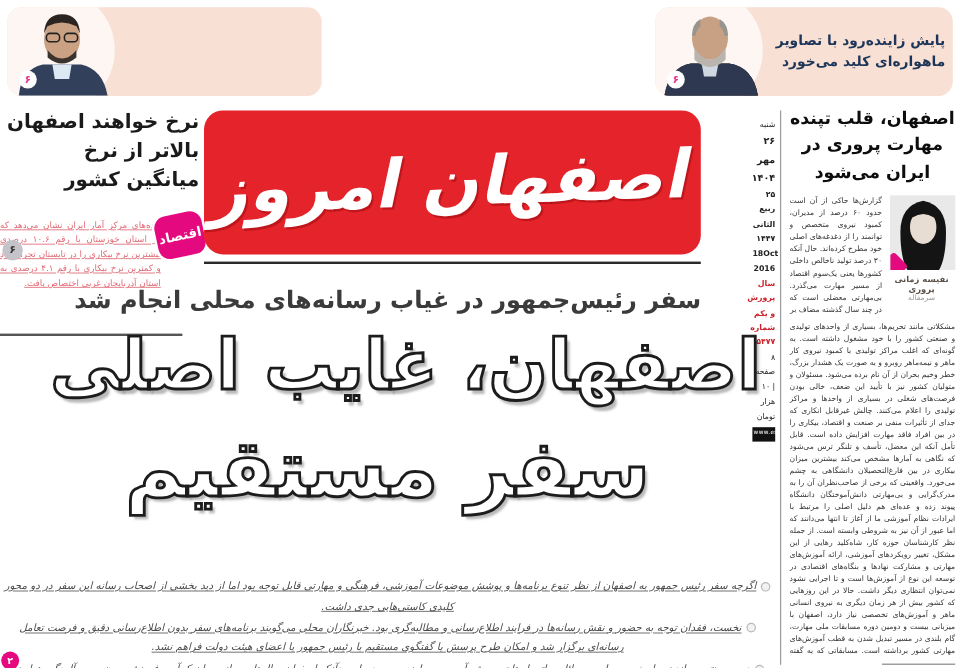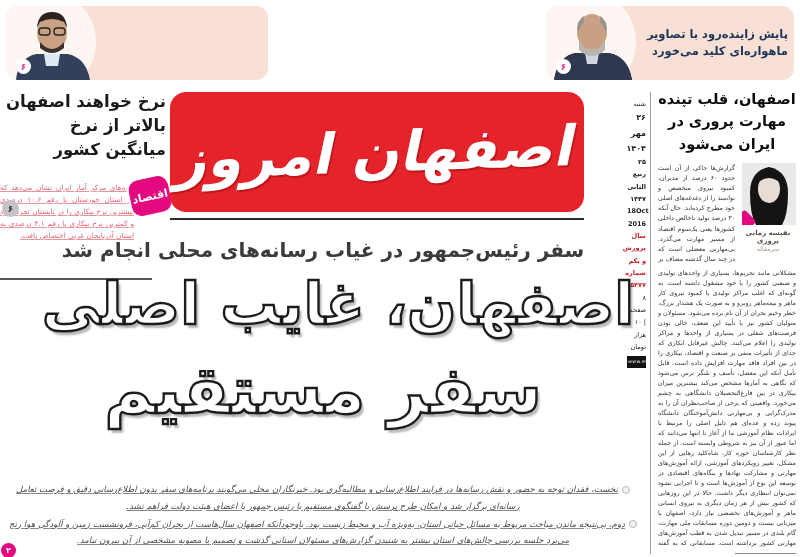--- a/index.html
+++ b/index.html
@@ -216,19 +216,20 @@
     <div class="edit-more">ادامه در صفحه ۲</div>
   </div>
 
   <div class="kicker">سفر رئیس‌جمهور در غیاب رسانه‌های محلی انجام شد</div>
   <div class="big-hl">
     <span class="l1">اصفهان، غایب اصلی</span>
     <span class="l2">سفر مستقیم</span>
   </div>
 
   <div class="bullets">
+    <div class="bullet"><span class="mark"></span><span>اگرچه سفر رئیس جمهور به اصفهان از نظر تنوع برنامه‌ها و پوشش موضوعات آموزشی، فرهنگی و مهارتی قابل توجه بود اما از دید بخشی از اصحاب رسانه این سفر در دو محور کلیدی کاستی‌هایی جدی داشت.</span></div>
     <div class="bullet"><span class="mark"></span><span>نخست، فقدان توجه به حضور و نقش رسانه‌ها در فرایند اطلاع‌رسانی و مطالبه‌گری بود. خبرنگاران محلی می‌گویند برنامه‌های سفر بدون اطلاع‌رسانی دقیق و فرصت تعامل رسانه‌ای برگزار شد و امکان طرح پرسش یا گفتگوی مستقیم با رئیس جمهور یا اعضای هیئت دولت فراهم نشد.</span></div>
     <div class="bullet"><span class="mark"></span><span>دوم، بی‌نتیجه ماندن مباحث مربوط به مسائل حیاتی استان، به‌ویژه آب و محیط زیست بود. باوجودآنکه اصفهان سال‌هاست از بحران کم‌آبی، فرونشست زمین و آلودگی هوا رنج می‌برد جلسه بررسی چالش‌های استان بیشتر به شنیدن گزارش‌های مسئولان استانی گذشت و تصمیم یا مصوبه مشخصی از آن بیرون نیامد.</span></div>
   </div>
 
   <div class="corner-dot">۲</div>
 
 </div>
 
 </body></html>

